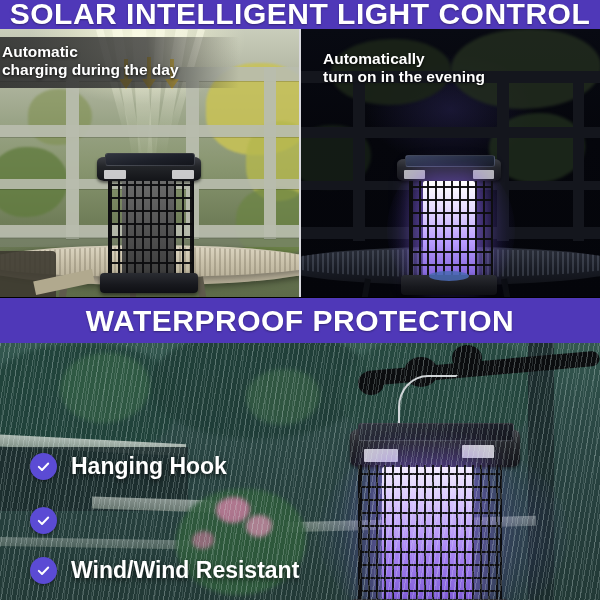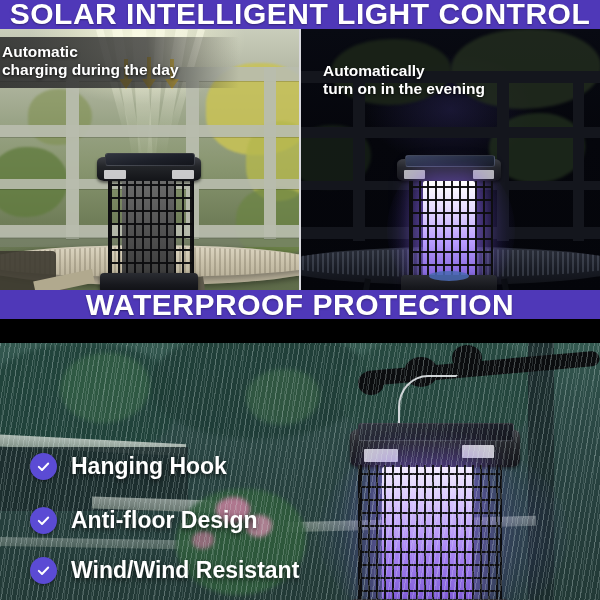--- a/index.html
+++ b/index.html
@@ -17,21 +17,21 @@
     display:flex;align-items:center;justify-content:center;
     overflow:hidden;
   }
   .banner-text{
     color:#ffffff;font-weight:bold;letter-spacing:.5px;
     white-space:nowrap;text-align:center;
     text-shadow:0 1px 2px rgba(0,0,0,.35);
   }
   #banner-top{top:-22px;height:52px;}
   #banner-top .banner-text{font-size:30px;line-height:52px;padding-top:20px;}
-  #banner-mid{top:290px;height:29px;}
+  #banner-mid{top:298px;height:46px;}
   #banner-mid .banner-text{font-size:30px;}
 
   
   #photo-row{position:absolute;left:0;top:29px;width:600px;height:268px;display:flex;}
   .photo{position:relative;width:299px;height:268px;overflow:hidden;}
   .photo + .photo{margin-left:2px;width:299px;}
   #photo-divider{
     position:absolute;left:299px;top:29px;width:2px;height:268px;
     background:#d9d9de;
   }
@@ -109,21 +109,21 @@
     padding:6px 22px 8px 8px;
     color:#ffffff;font-weight:bold;font-size:15.5px;line-height:1.18;
     white-space:pre-line;
     text-shadow:0 1px 3px rgba(0,0,0,.85);
   }
   #label-day{
     top:8px;left:-6px;
     background:linear-gradient(90deg,rgba(32,32,34,.82) 0%,rgba(32,32,34,.72) 62%,rgba(32,32,34,0) 100%);
     padding-right:60px;
   }
-  #label-night{top:27px;left:14px;background:transparent;}
+  #label-night{top:15px;left:14px;background:transparent;}
 
   
   #scene-rain{
     position:absolute;left:0;top:343px;width:600px;height:257px;overflow:hidden;
     background:
       linear-gradient(180deg,#33584f 0%,#2c4a46 25%,#27413f 55%,#223936 100%);
   }
   .rain-foliage{position:absolute;border-radius:50% 45% 52% 48%;filter:blur(2px);}
   .rain-layer{
     position:absolute;left:0;top:0;width:600px;height:257px;
@@ -311,21 +311,20 @@
         </span>
         <span class="check-label">Hanging Hook</span>
       </div>
 
       <div class="check-row" style="left:30px;top:164px;">
         <span class="check-badge">
           <svg width="15" height="15" viewBox="0 0 24 24">
               <path d="M4.5 12.6 L9.6 17.6 L19.5 7.3" fill="none" stroke="#ffffff" stroke-width="3.2" stroke-linecap="round" stroke-linejoin="round"></path>
             </svg>
         </span>
-        <span class="check-label">Anti-floor Design</span>
       </div>
 
       <div class="check-row" style="left:30px;top:214px;">
         <span class="check-badge">
           <svg width="15" height="15" viewBox="0 0 24 24">
               <path d="M4.5 12.6 L9.6 17.6 L19.5 7.3" fill="none" stroke="#ffffff" stroke-width="3.2" stroke-linecap="round" stroke-linejoin="round"></path>
             </svg>
         </span>
         <span class="check-label">Wind/Wind Resistant</span>
       </div>

